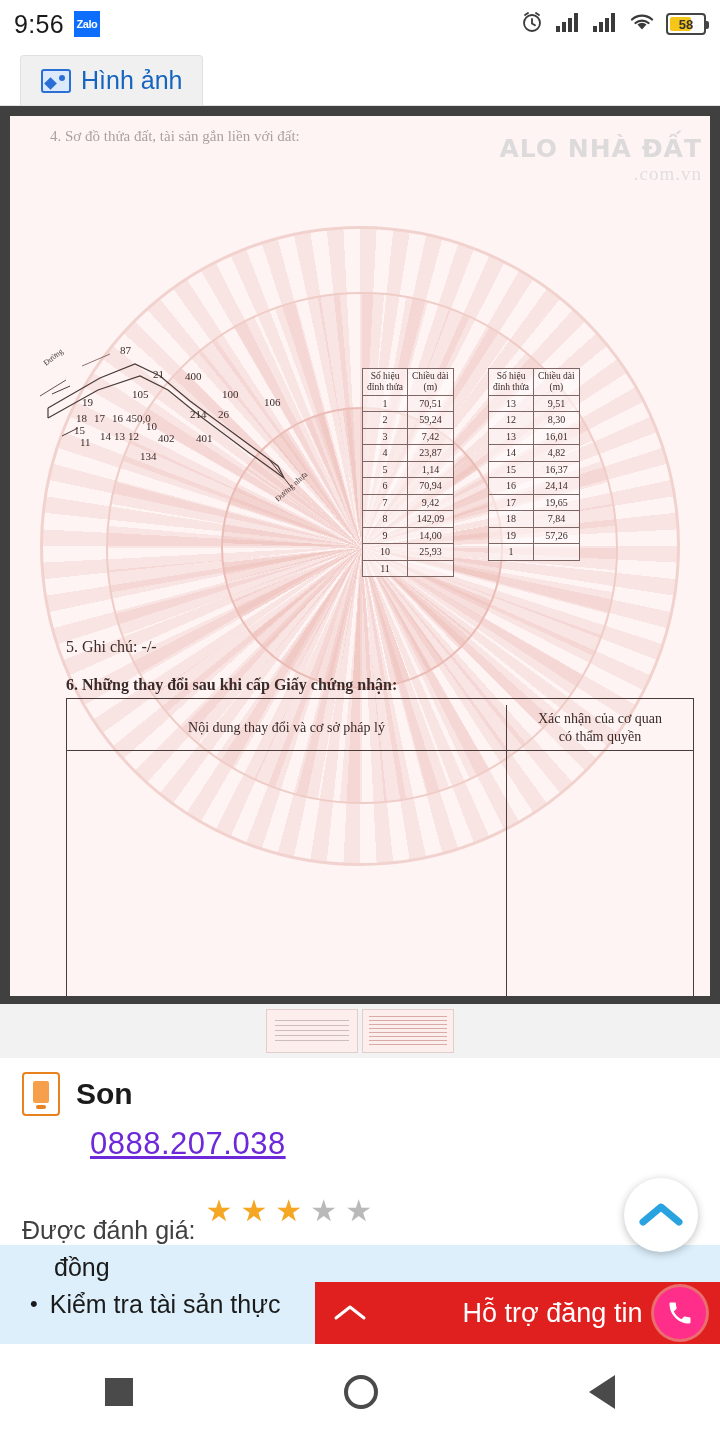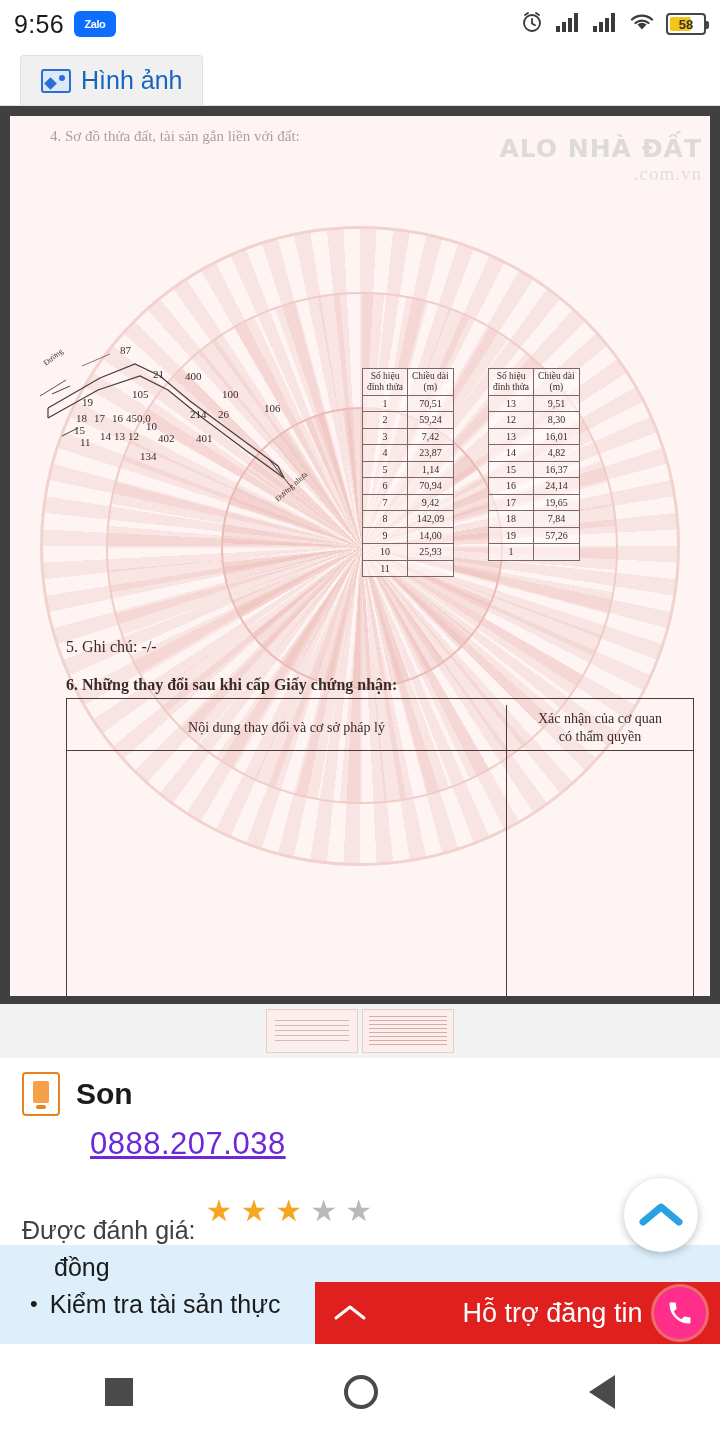--- a/index.html
+++ b/index.html
@@ -25,22 +25,22 @@
     background: #ffffff;
     color: #1a1a1a;
   }
   .status-time {
     font-size: 25px;
     font-weight: 400;
     letter-spacing: .3px;
   }
   .zalo-badge {
     margin-left: 10px;
-    width: 42px; height: 26px;
-    border-radius: 6px;
+    width: 26px; height: 26px;
+    border-radius: 0;
     background: #0d6efd;
     color: #fff;
     font-size: 11px;
     font-weight: bold;
     display: flex; align-items: center; justify-content: center;
     letter-spacing: -0.5px;
   }
   .status-right {
     margin-left: auto;
     display: flex; align-items: center; gap: 11px;
@@ -466,21 +466,21 @@
           <path d="M0 50 L26 34" stroke="#6a5250" stroke-width="1"></path>
           <path d="M42 20 L70 8" stroke="#6a5250" stroke-width=".8"></path>
           <text x="6" y="20" font-size="8" fill="#4a3a38" transform="rotate(-38 6 20)">Đường</text>
           <text x="238" y="156" font-size="8" fill="#4a3a38" transform="rotate(-42 238 156)">Đường nhựa</text>
         </svg>
         <span class="sk-num" style="left:80px;  top:-2px;">87</span>
         <span class="sk-num" style="left:145px; top:24px;">400</span>
         <span class="sk-num" style="left:113px; top:22px;">21</span>
         <span class="sk-num" style="left:92px;  top:42px;">105</span>
         <span class="sk-num" style="left:182px; top:42px;">100</span>
-        <span class="sk-num" style="left:224px; top:56px;">106</span>
+        <span class="sk-num" style="left:224px; top:50px;">106</span>
         <span class="sk-num" style="left:42px;  top:50px;">19</span>
         <span class="sk-num" style="left:36px;  top:66px;">18</span>
         <span class="sk-num" style="left:54px;  top:66px;">17</span>
         <span class="sk-num" style="left:72px;  top:66px;">16</span>
         <span class="sk-num" style="left:86px;  top:66px;">450,0</span>
         <span class="sk-num" style="left:150px; top:62px;">214</span>
         <span class="sk-num" style="left:178px; top:62px;">26</span>
         <span class="sk-num" style="left:34px;  top:78px;">15</span>
         <span class="sk-num" style="left:40px;  top:90px;">11</span>
         <span class="sk-num" style="left:60px;  top:84px;">14</span>

